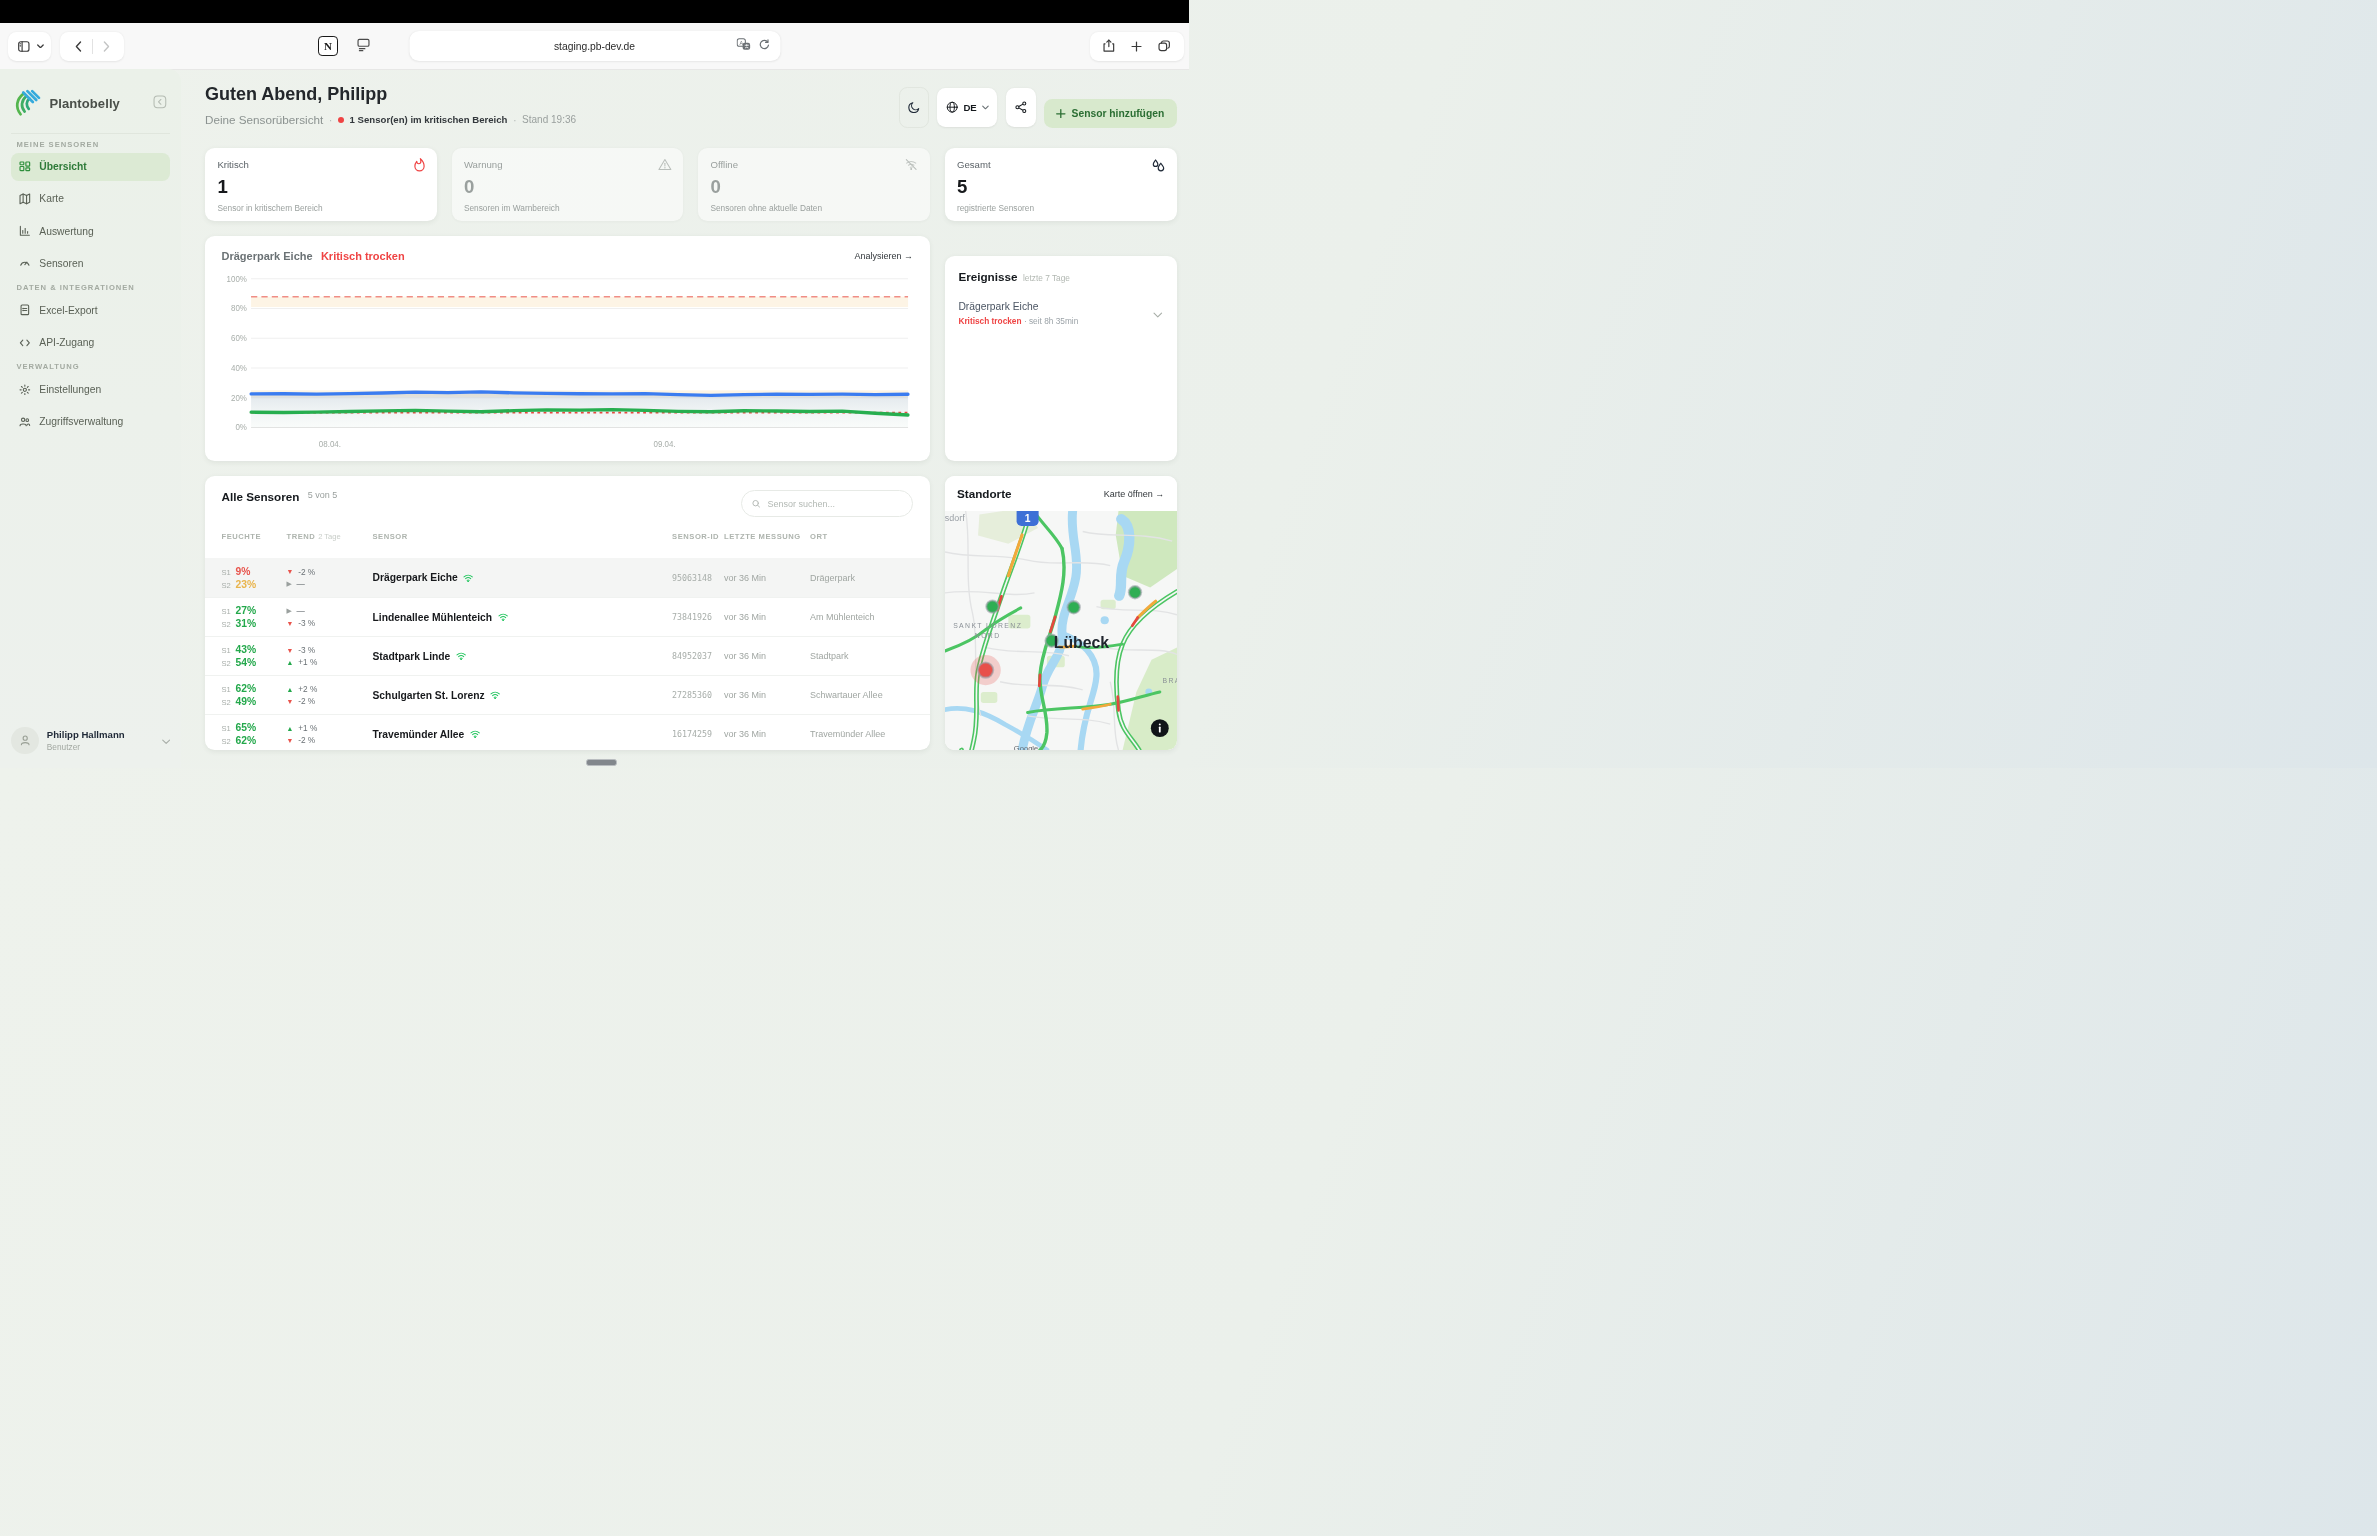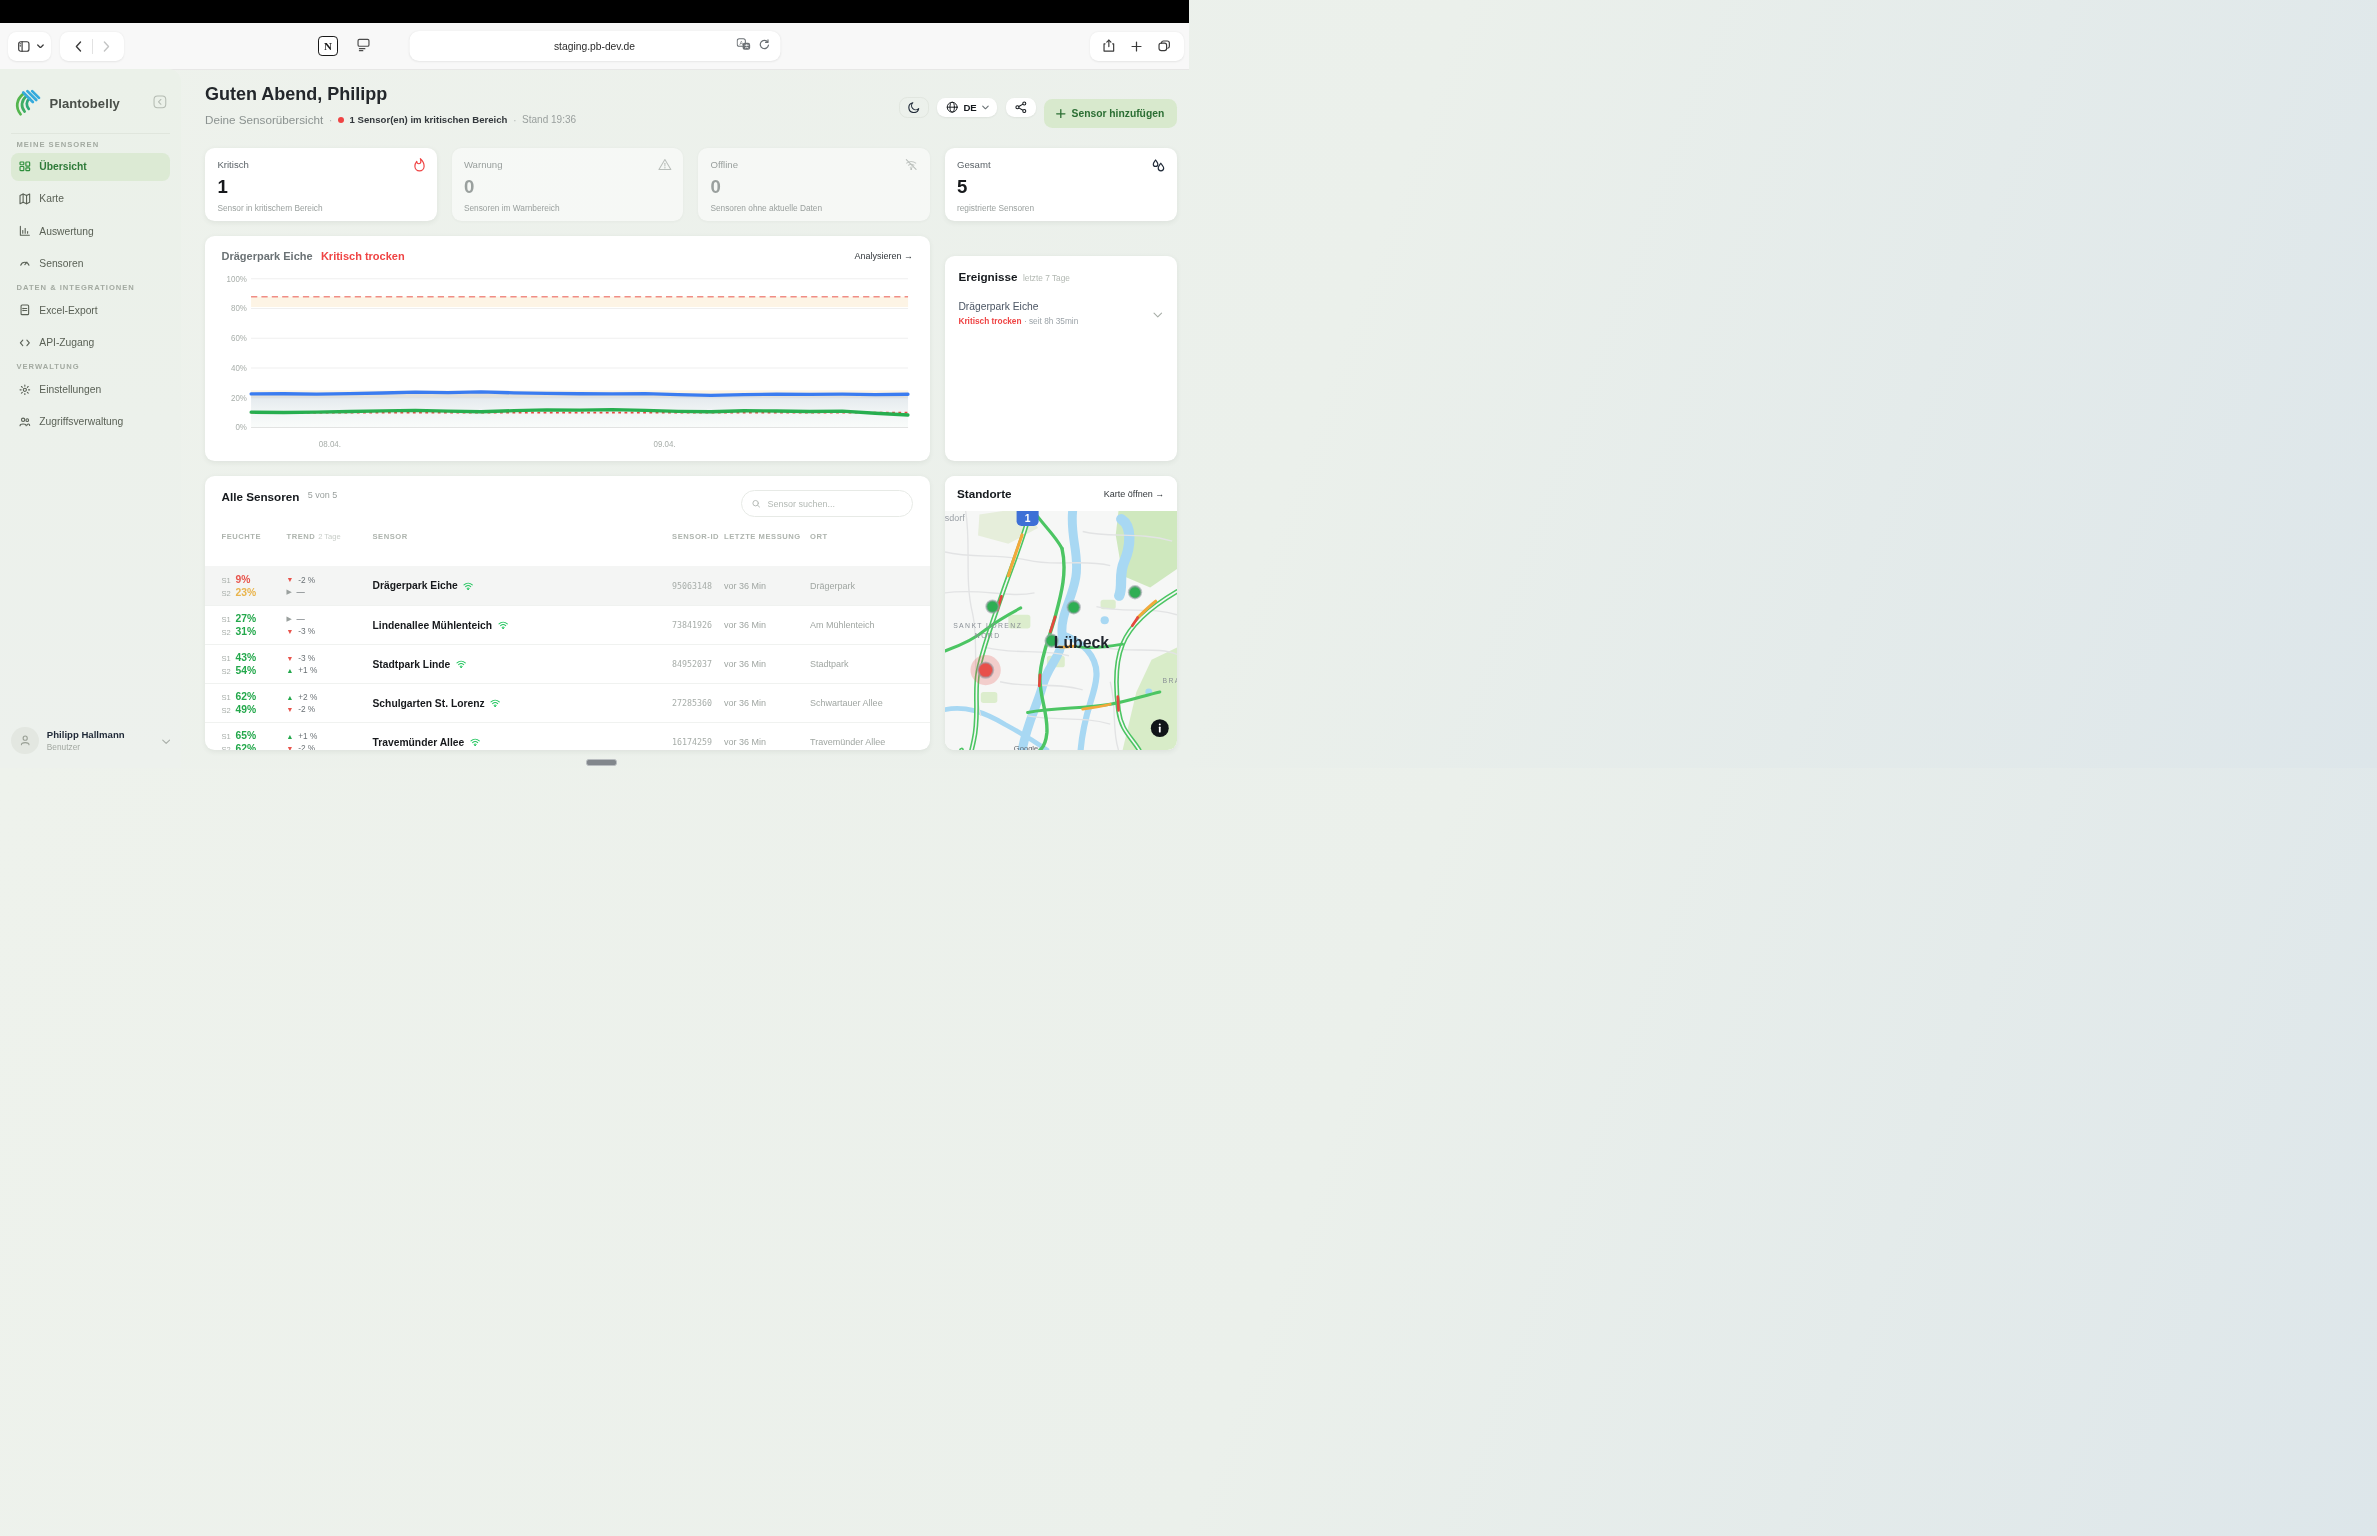--- a/index.html
+++ b/index.html
@@ -33,21 +33,21 @@
   .content{position:absolute;left:181px;top:69px;right:0;bottom:0;padding:15px 12.4px 0 24px;box-sizing:border-box;}
   .head-row{display:flex;align-items:flex-start;justify-content:space-between;margin-bottom:20.6px;}
   .greeting{font-size:18px;font-weight:bold;color:#23272b;}
   .subtitle{display:flex;align-items:center;gap:5.5px;margin-top:8.3px;font-size:11px;}
   .sub-main{color:#8b9290;font-size:11.7px;}
   .sub-dot-sep{color:#b6bcba;}
   .alert-dot{width:6.2px;height:6.2px;border-radius:50%;background:#ef4444;display:inline-block;}
   .sub-alert{color:#33383c;font-size:9.6px;font-weight:bold;}
   .sub-stand{color:#9aa09e;font-size:10px;}
   .head-controls{display:flex;align-items:center;gap:8.3px;margin-top:2.8px;}
-  .ctl-btn{height:19px;border-radius:8.3px;display:flex;align-items:center;justify-content:center;cursor:pointer;}
+  .ctl-btn{height:39px;border-radius:8.3px;display:flex;align-items:center;justify-content:center;cursor:pointer;}
   .ctl-ghost{width:27.5px;border:0.7px solid #e1e6df;color:#1f2937;}
   .ctl-white{background:#fff;box-shadow:0 0.7px 2.1px rgba(0,0,0,.07);color:#1f2937;}
   .lang-pill{padding:0 8.3px;gap:5.5px;font-size:9.6px;font-weight:bold;color:#15191d;}
   .share-btn{width:30px;}
   .add-btn{background:#d8e9cd;color:#2b6e33;padding:0 12.4px;gap:5.5px;font-size:10.3px;font-weight:bold;height:29px;margin-top:12px;}
   .grid{display:grid;grid-template-columns:1fr 1fr 1fr 232px;grid-template-rows:73px 225px 274px;gap:15px;}
   .card{background:#fff;border-radius:9.6px;box-shadow:0 1.4px 5.5px rgba(40,60,40,.07);box-sizing:border-box;}
   
   .stat{padding:10.3px 12.4px;position:relative;}
   .stat .s-label{font-size:9.6px;color:#5c6368;}
@@ -78,21 +78,21 @@
   .table-card{grid-column:1/4;padding:13.8px 0 0;display:flex;flex-direction:column;overflow:hidden;}
   .tbl-head{display:flex;align-items:flex-start;padding:0 16.5px;}
   .tbl-title{font-size:11.7px;font-weight:bold;color:#15191d;}
   .tbl-count{font-size:9px;color:#9aa09e;margin-left:8.3px;}
   .search-pill{margin-left:auto;display:flex;align-items:center;gap:5.5px;border:0.7px solid #e7eae6;border-radius:687px;height:25px;padding:0 9.6px;width:151px;color:#b3b9b4;}
   .search-pill input{border:none;outline:none;font-size:9px;color:#555;width:100%;background:transparent;font-family:inherit;}
   .search-pill input::placeholder{color:#b3b9b4;}
   .cols{display:flex;padding:0 16.5px;margin-top:15px;font-size:7.6px;letter-spacing:.07em;color:#aeb4ae;font-weight:bold;}
   .col-sub{color:#c9cec9;font-weight:normal;letter-spacing:0;margin-left:2.8px;}
   .c-feuchte{width:65px;}.c-trend{width:86px;}.c-sensor{flex:1;}.c-id{width:52px;}.c-letzte{width:86px;}.c-ort{width:103px;}
-  .rows{margin-top:25px;}
+  .rows{margin-top:17px;}
   .t-row{display:flex;align-items:center;padding:5.5px 16.5px;border-top:0.7px solid #f0f2f0;min-height:39px;box-sizing:border-box;}
   .t-row.hl{background:#f4f5f4;}
   .fz{display:flex;flex-direction:column;gap:2.1px;}
   .fz .line{display:flex;align-items:baseline;gap:4.8px;}
   .fz .tag{font-size:7.6px;color:#a8aeaa;}
   .fz .val{font-size:10.3px;font-weight:bold;}
   .val-red{color:#e8544c;}.val-amber{color:#e9b44c;}.val-green{color:#23a84b;}
   .tr-line{display:flex;align-items:center;gap:4.8px;font-size:8.3px;color:#6a7175;}
   .arrow-down{color:#e8544c;font-size:6.9px;}
   .arrow-up{color:#23a84b;font-size:6.9px;}

